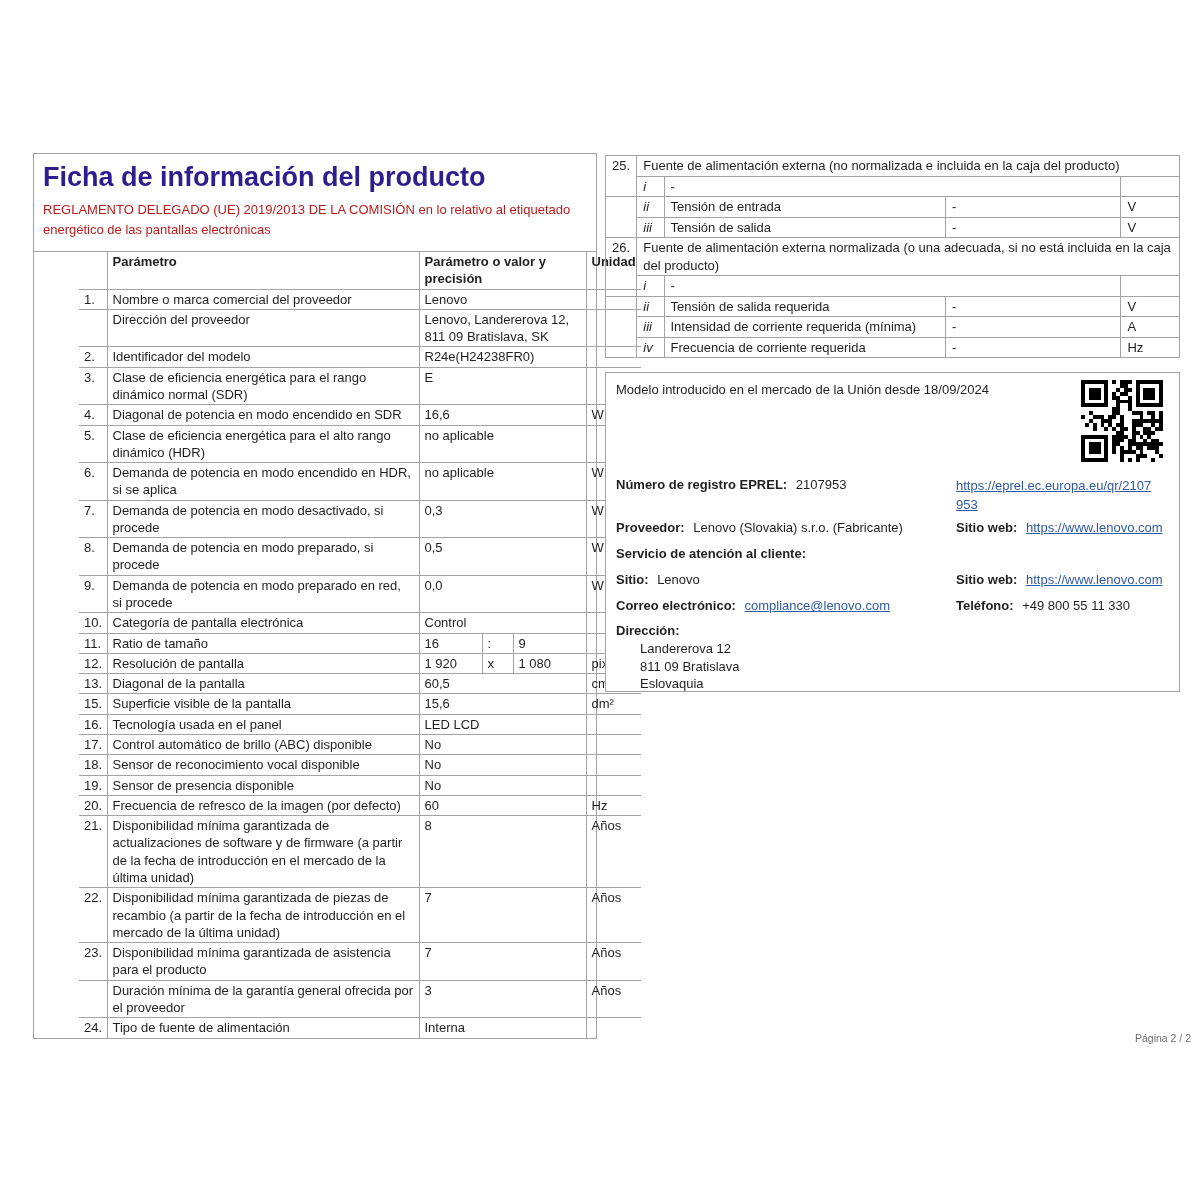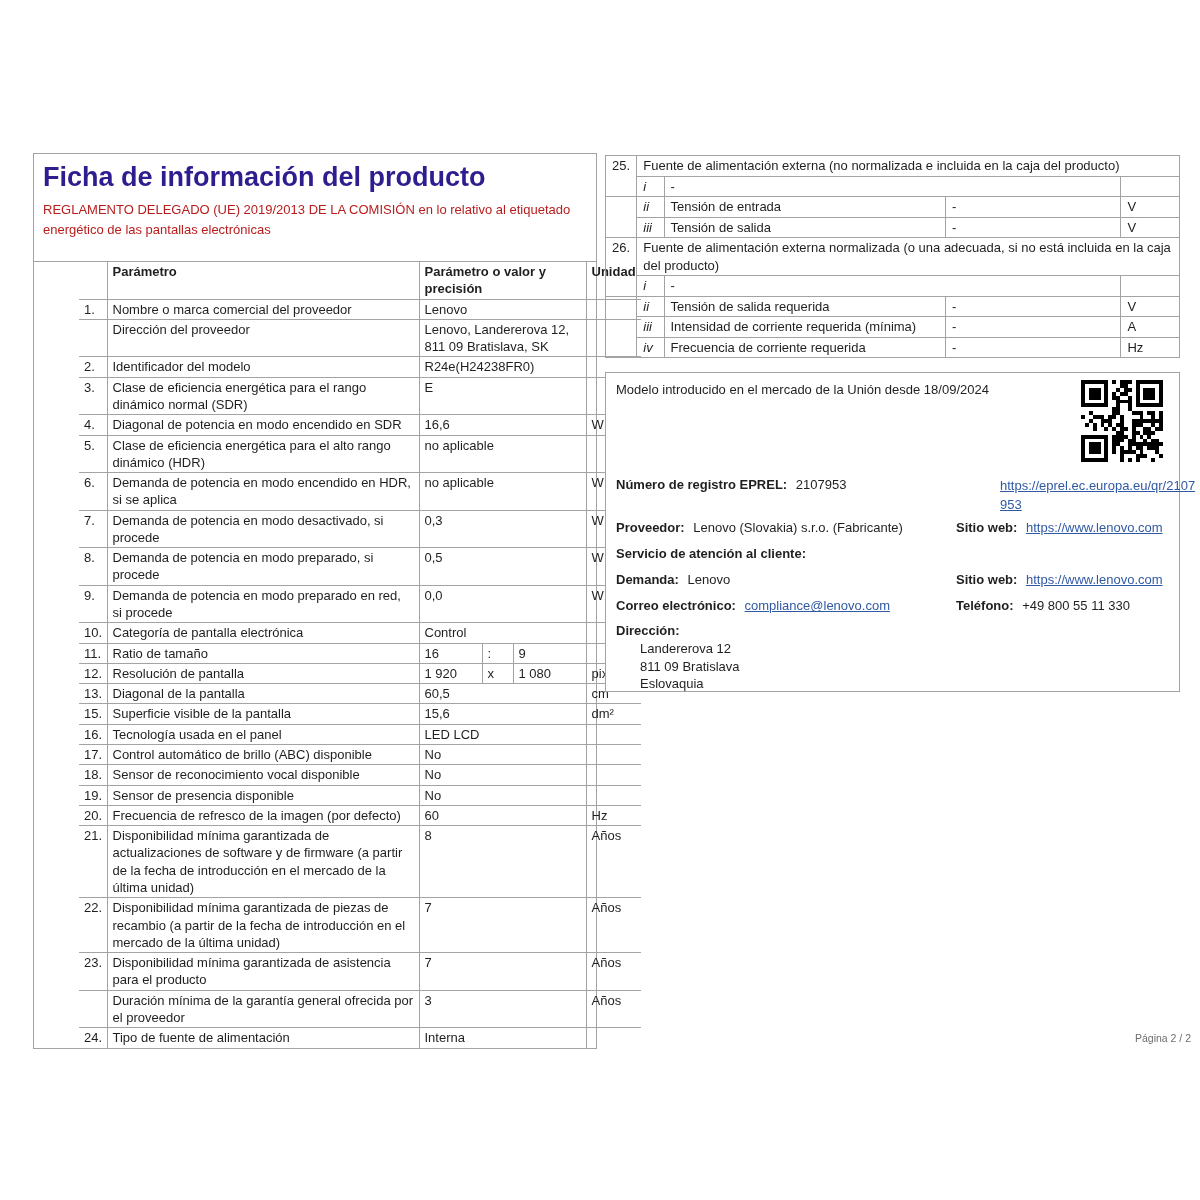--- a/index.html
+++ b/index.html
@@ -5,21 +5,21 @@
   html,body{margin:0;padding:0;}
   body{
     width:1200px;height:1200px;position:relative;background:#ffffff;
     font-family:"Liberation Sans",sans-serif;color:#1f1f1f;
     -webkit-font-smoothing:antialiased;
   }
   .box{border:1px solid #a3a3a3;background:#fff;}
 
   
   .page-left{position:absolute;left:33px;top:153px;width:564px;}
-  .p1-head{padding:8px 9px 21px 9px;border-bottom:1px solid #a3a3a3;}
+  .p1-head{padding:8px 9px 11px 9px;border-bottom:1px solid #a3a3a3;}
   h1{margin:1px 0 7px 0;font-size:27px;line-height:1.1;color:#2d1d8f;font-weight:bold;}
   .subtitle{font-size:13px;line-height:1.55;color:#b91c1c;}
 
   table{border-collapse:collapse;width:100%;table-layout:fixed;font-size:13px;}
   .main-table{border-style:hidden;margin-left:45px;}
   .main-table td,.main-table th{
     border:1px solid #a3a3a3;padding:1px 5px;vertical-align:top;
     line-height:1.33;font-weight:normal;text-align:left;overflow:hidden;
   }
   .main-table .hd{font-weight:bold;}
@@ -38,21 +38,21 @@
   }
   .sub-n{font-style:italic;}
   .val{text-align:right;}
 
   .info-box{position:relative;height:318px;margin-top:14px;font-size:13px;}
   .abs{position:absolute;}
   .lbl{font-weight:bold;}
   .lbl + span, .lbl + a{margin-left:5px;}
   a.link{color:#3059a4;text-decoration:underline;}
   .qr{position:absolute;right:16px;top:7px;width:82px;height:82px;}
-  .eprel-link{width:198px;line-height:1.45;overflow-wrap:anywhere;display:inline-block;margin-left:44px;}
+  .eprel-link{width:198px;line-height:1.45;overflow-wrap:anywhere;display:inline-block;}
   .addr{white-space:pre-line;line-height:1.32;margin-left:24px;}
   .footer-2{position:absolute;left:605px;top:1032px;width:586px;text-align:right;
             font-size:10.5px;color:#6e6e6e;}
 </style>
 </head>
 <body>
 
 <div class="page-left">
   <div class="box">
     <div class="p1-head">
@@ -459,21 +459,21 @@
       <span>Lenovo (Slovakia) s.r.o. (Fabricante)</span>
     </div>
     <div class="abs" style="left:350px;top:147px;">
       <span class="lbl">Sitio web:</span>
       <a class="link" href="#">https://www.lenovo.com</a>
     </div>
 
     <div class="abs lbl" style="left:10px;top:173px;">Servicio de atención al cliente:</div>
 
     <div class="abs" style="left:10px;top:199px;">
-      <span class="lbl">Demanda:</span>
+      <span class="lbl">Sitio:</span>
       <span>Lenovo</span>
     </div>
     <div class="abs" style="left:350px;top:199px;">
       <span class="lbl">Sitio web:</span>
       <a class="link" href="#">https://www.lenovo.com</a>
     </div>
 
     <div class="abs" style="left:10px;top:225px;">
       <span class="lbl">Correo electrónico:</span>
       <a class="link" href="#">compliance@lenovo.com</a>

